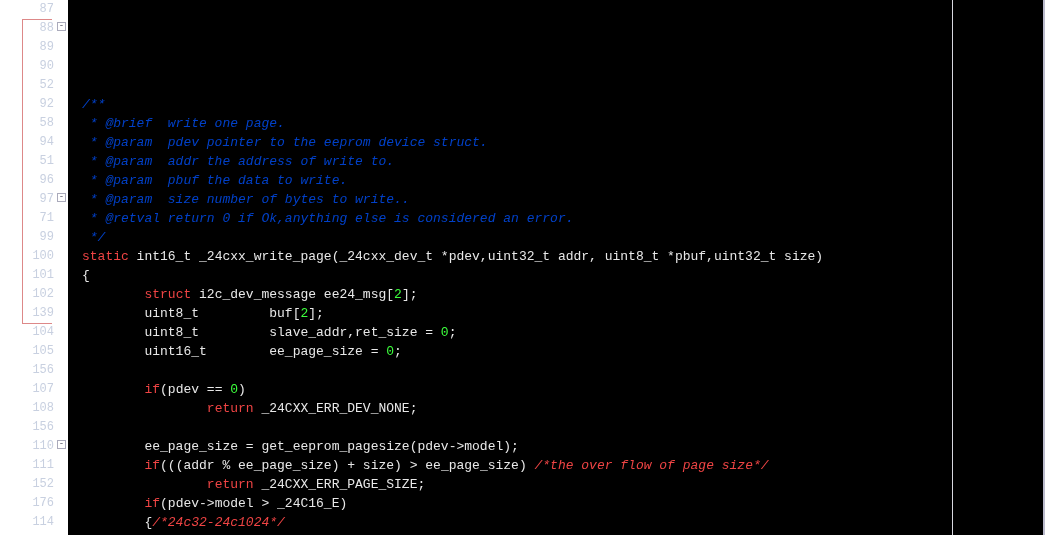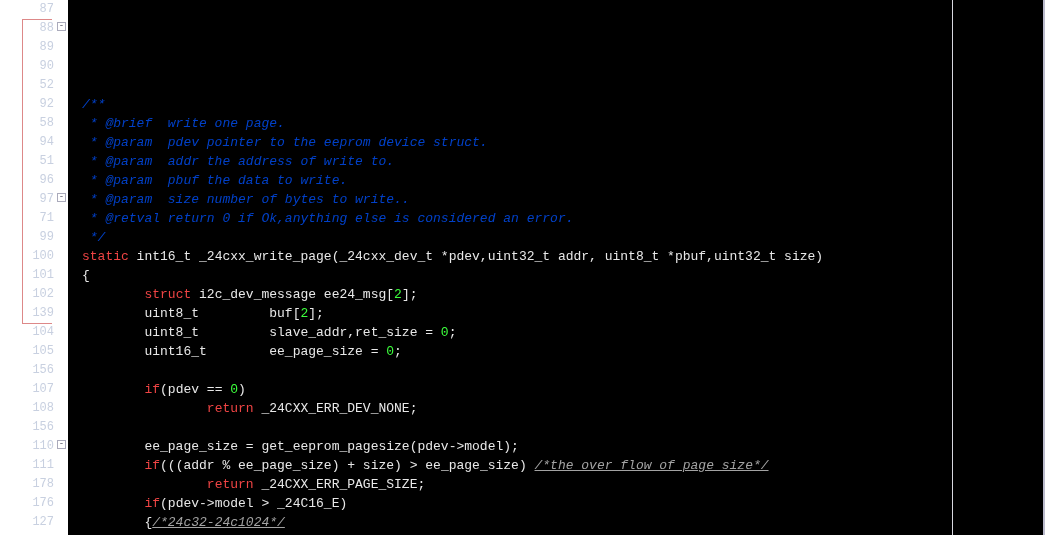--- a/index.html
+++ b/index.html
@@ -83,21 +83,21 @@
   .vscroll-edge {
     position: absolute;
     right: 0;
     top: 0;
     width: 2px;
     height: 535px;
     background: #bbc;
   }
   .kw-red { color: #ef4444; font-weight: normal; }
   .comment-blue { color: #0040c8; font-style: italic; }
-  .comment-blue2 { color: #a3a3a3; font-style: italic; text-decoration: underline; }
+  .comment-blue2 { color: #ef4444; font-style: italic; }
   .num { color: #3cff3c; }
   .txt { color: #e8e8e8; }
 </style>
 </head>
 <body>
 
 <div class="editor">
   <div class="gutter">
     <div class="bp-bracket"></div>
     <div id="gutter-lines">
@@ -119,23 +119,23 @@
         <div class="gutter-line"><span class="ln">102</span></div>
         <div class="gutter-line"><span class="ln">139</span></div>
         <div class="gutter-line"><span class="ln">104</span></div>
         <div class="gutter-line"><span class="ln">105</span></div>
         <div class="gutter-line"><span class="ln">156</span></div>
         <div class="gutter-line"><span class="ln">107</span></div>
         <div class="gutter-line"><span class="ln">108</span></div>
         <div class="gutter-line"><span class="ln">156</span></div>
         <div class="gutter-line"><span class="ln">110</span><div class="fold-mark">-</div></div>
         <div class="gutter-line"><span class="ln">111</span></div>
-        <div class="gutter-line"><span class="ln">178</span></div>
+        <div class="gutter-line"><span class="ln">152</span></div>
         <div class="gutter-line"><span class="ln">176</span></div>
-        <div class="gutter-line"><span class="ln">127</span></div>
+        <div class="gutter-line"><span class="ln">114</span></div>
       </div>
   </div>
   <div class="code-area">
     <div class="margin-line"></div>
     <div class="vscroll-edge"></div>
     <div id="code-lines"><div class="code-line"></div><div class="code-line"><span class="comment-blue">/**</span></div><div class="code-line"><span class="comment-blue"> * @brief  write one page.</span></div><div class="code-line"><span class="comment-blue"> * @param  pdev pointer to the eeprom device struct.</span></div><div class="code-line"><span class="comment-blue"> * @param  addr the address of write to.</span></div><div class="code-line"><span class="comment-blue"> * @param  pbuf the data to write.</span></div><div class="code-line"><span class="comment-blue"> * @param  size number of bytes to write..</span></div><div class="code-line"><span class="comment-blue"> * @retval return 0 if Ok,anything else is considered an error.</span></div><div class="code-line"><span class="comment-blue"> */</span></div><div class="code-line"><span class="kw-red">static</span><span class="txt"> int16_t _24cxx_write_page(_24cxx_dev_t *pdev,uint32_t addr, uint8_t *pbuf,uint32_t size)</span></div><div class="code-line"><span class="txt">{</span></div><div class="code-line"><span class="txt">        </span><span class="kw-red">struct</span><span class="txt"> i2c_dev_message ee24_msg[</span><span class="num">2</span><span class="txt">];</span></div><div class="code-line"><span class="txt">        uint8_t         buf[</span><span class="num">2</span><span class="txt">];</span></div><div class="code-line"><span class="txt">        uint8_t         slave_addr,ret_size = </span><span class="num">0</span><span class="txt">;</span></div><div class="code-line"><span class="txt">        uint16_t        ee_page_size = </span><span class="num">0</span><span class="txt">;</span></div><div class="code-line"></div><div class="code-line"><span class="txt">        </span><span class="kw-red">if</span><span class="txt">(pdev == </span><span class="num">0</span><span class="txt">)</span></div><div class="code-line"><span class="txt">                </span><span class="kw-red">return</span><span class="txt"> _24CXX_ERR_DEV_NONE;</span></div><div class="code-line"></div><div class="code-line"><span class="txt">        ee_page_size = get_eeprom_pagesize(pdev-&gt;model);</span></div><div class="code-line"><span class="txt">        </span><span class="kw-red">if</span><span class="txt">(((addr % ee_page_size) + size) &gt; ee_page_size) </span><span class="comment-blue2">/*the over flow of page size*/</span></div><div class="code-line"><span class="txt">                </span><span class="kw-red">return</span><span class="txt"> _24CXX_ERR_PAGE_SIZE;</span></div><div class="code-line"><span class="txt">        </span><span class="kw-red">if</span><span class="txt">(pdev-&gt;model &gt; _24C16_E)</span></div><div class="code-line"><span class="txt">        {</span><span class="comment-blue2">/*24c32-24c1024*/</span></div><div class="code-line"><span class="txt">                slave_addr = pdev-&gt;slave_addr;</span></div></div>
   </div>
 </div>
 
 </body></html>

